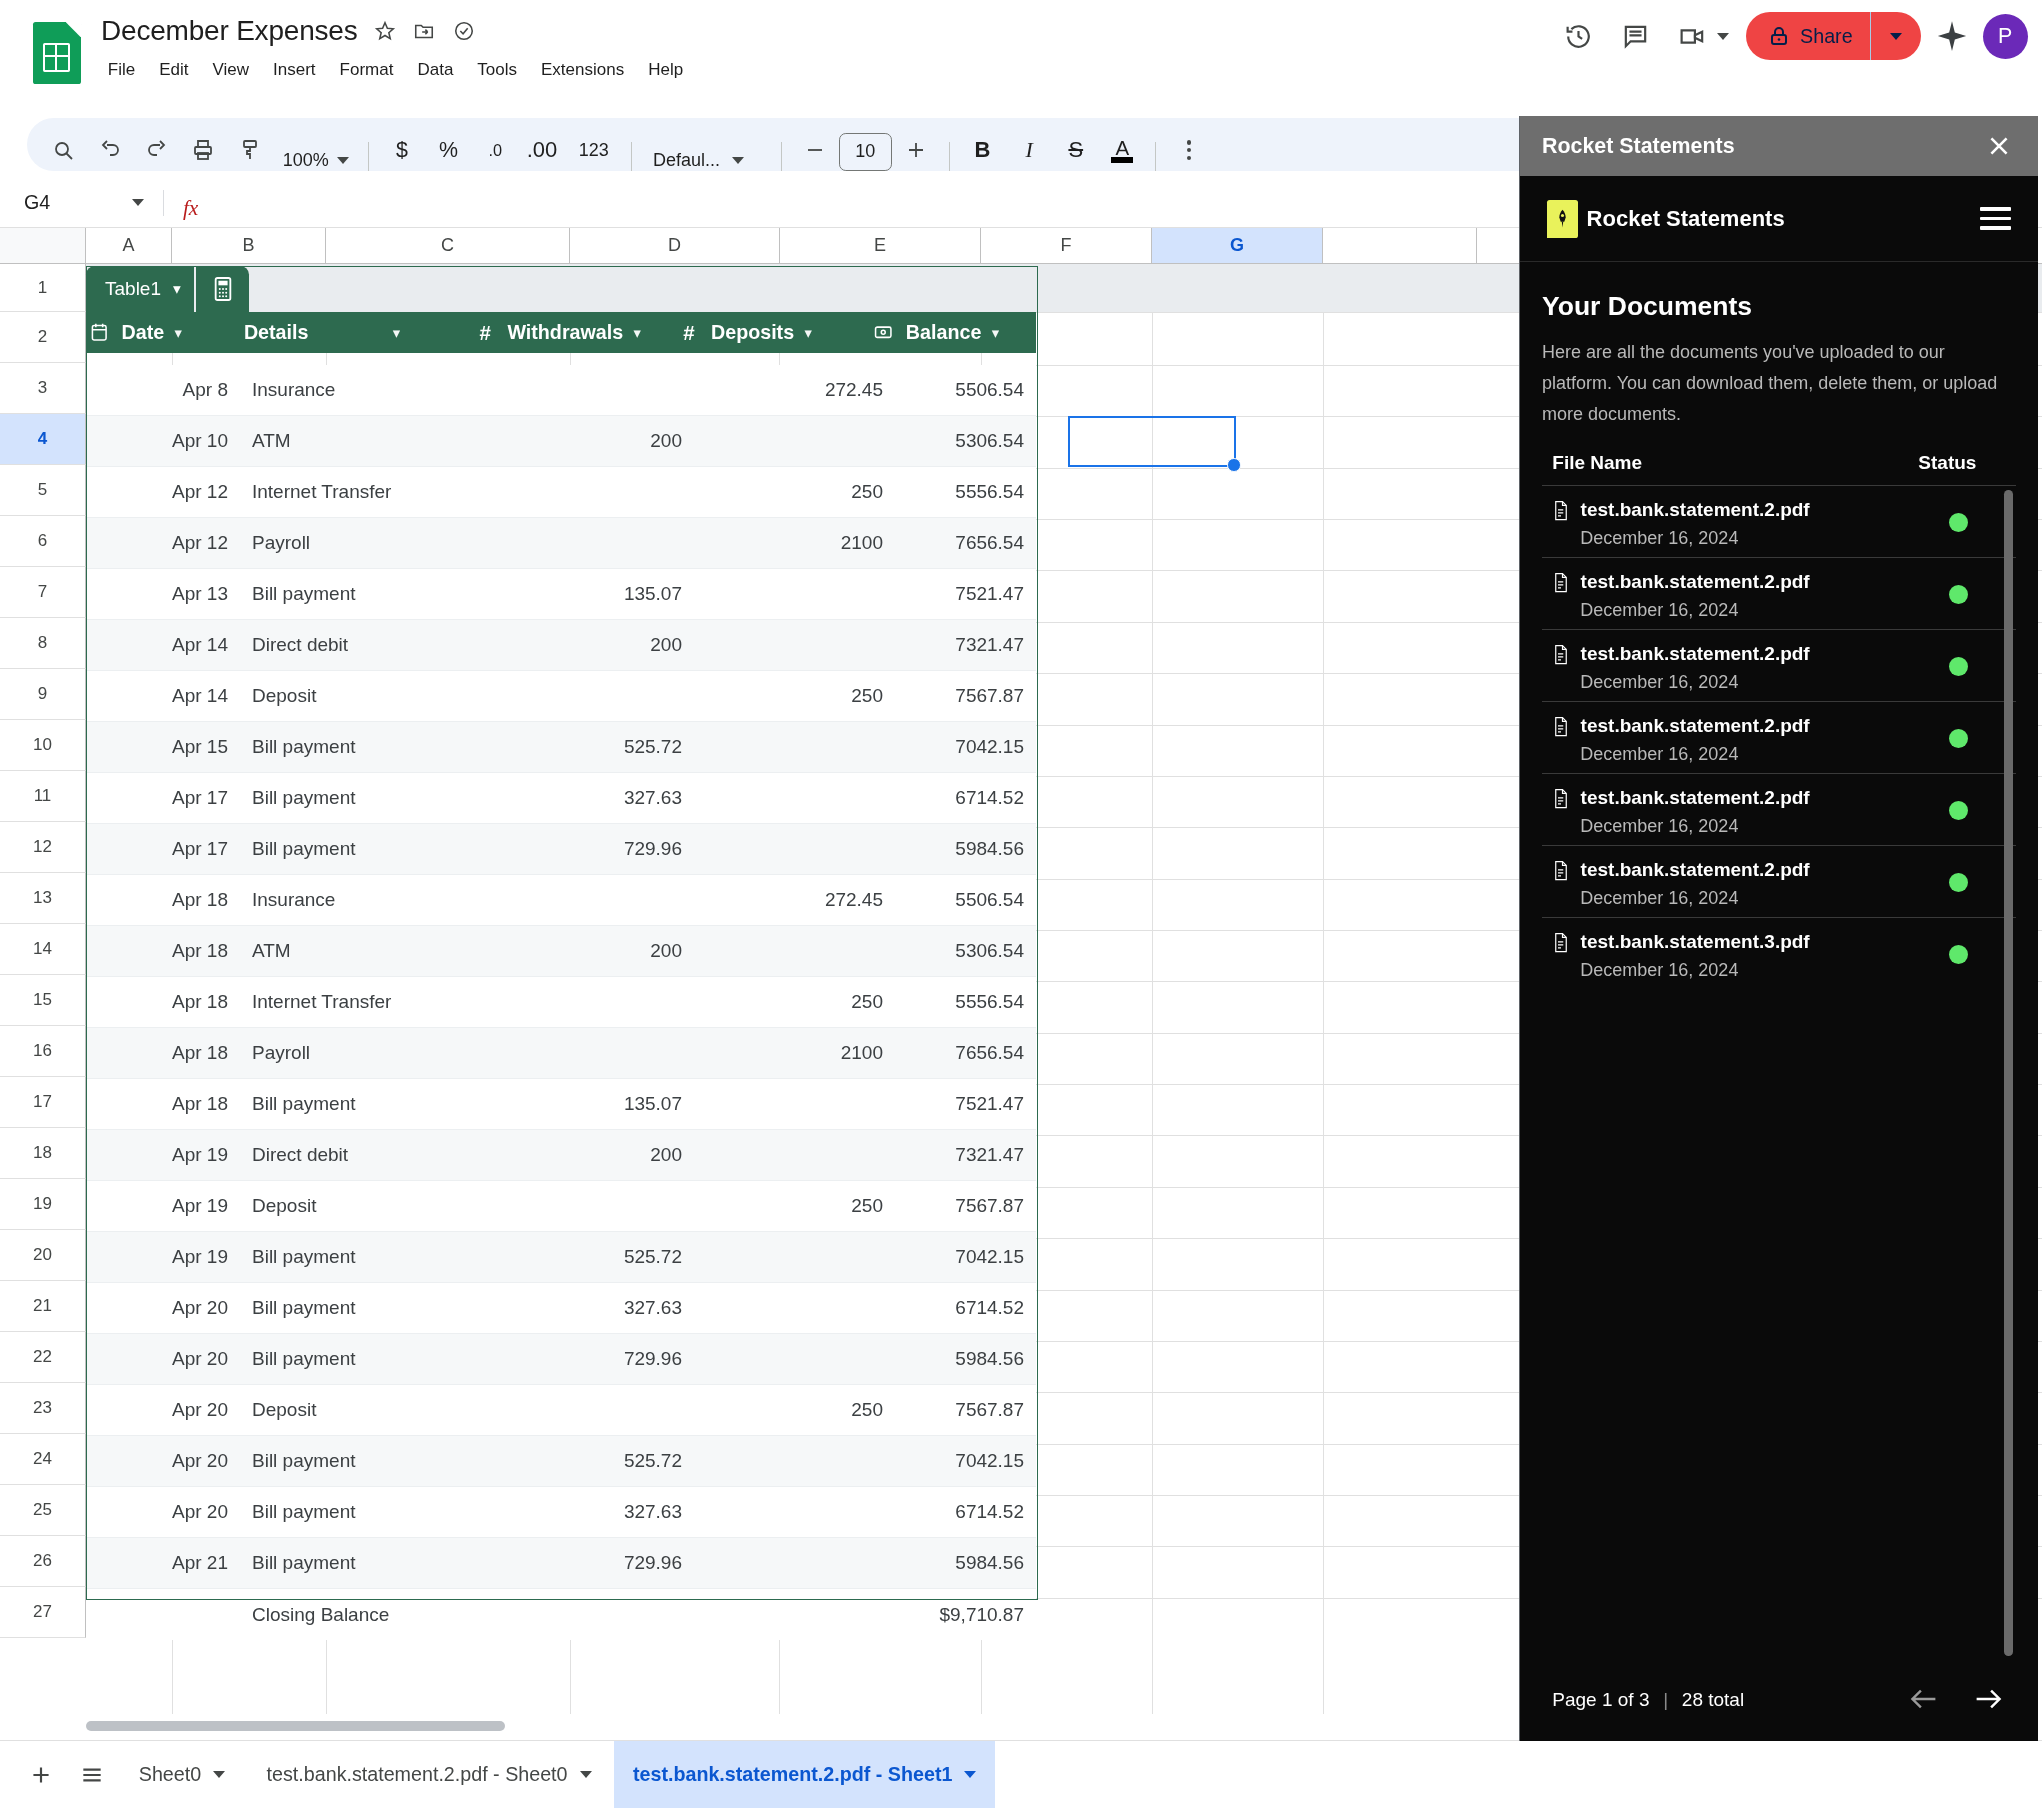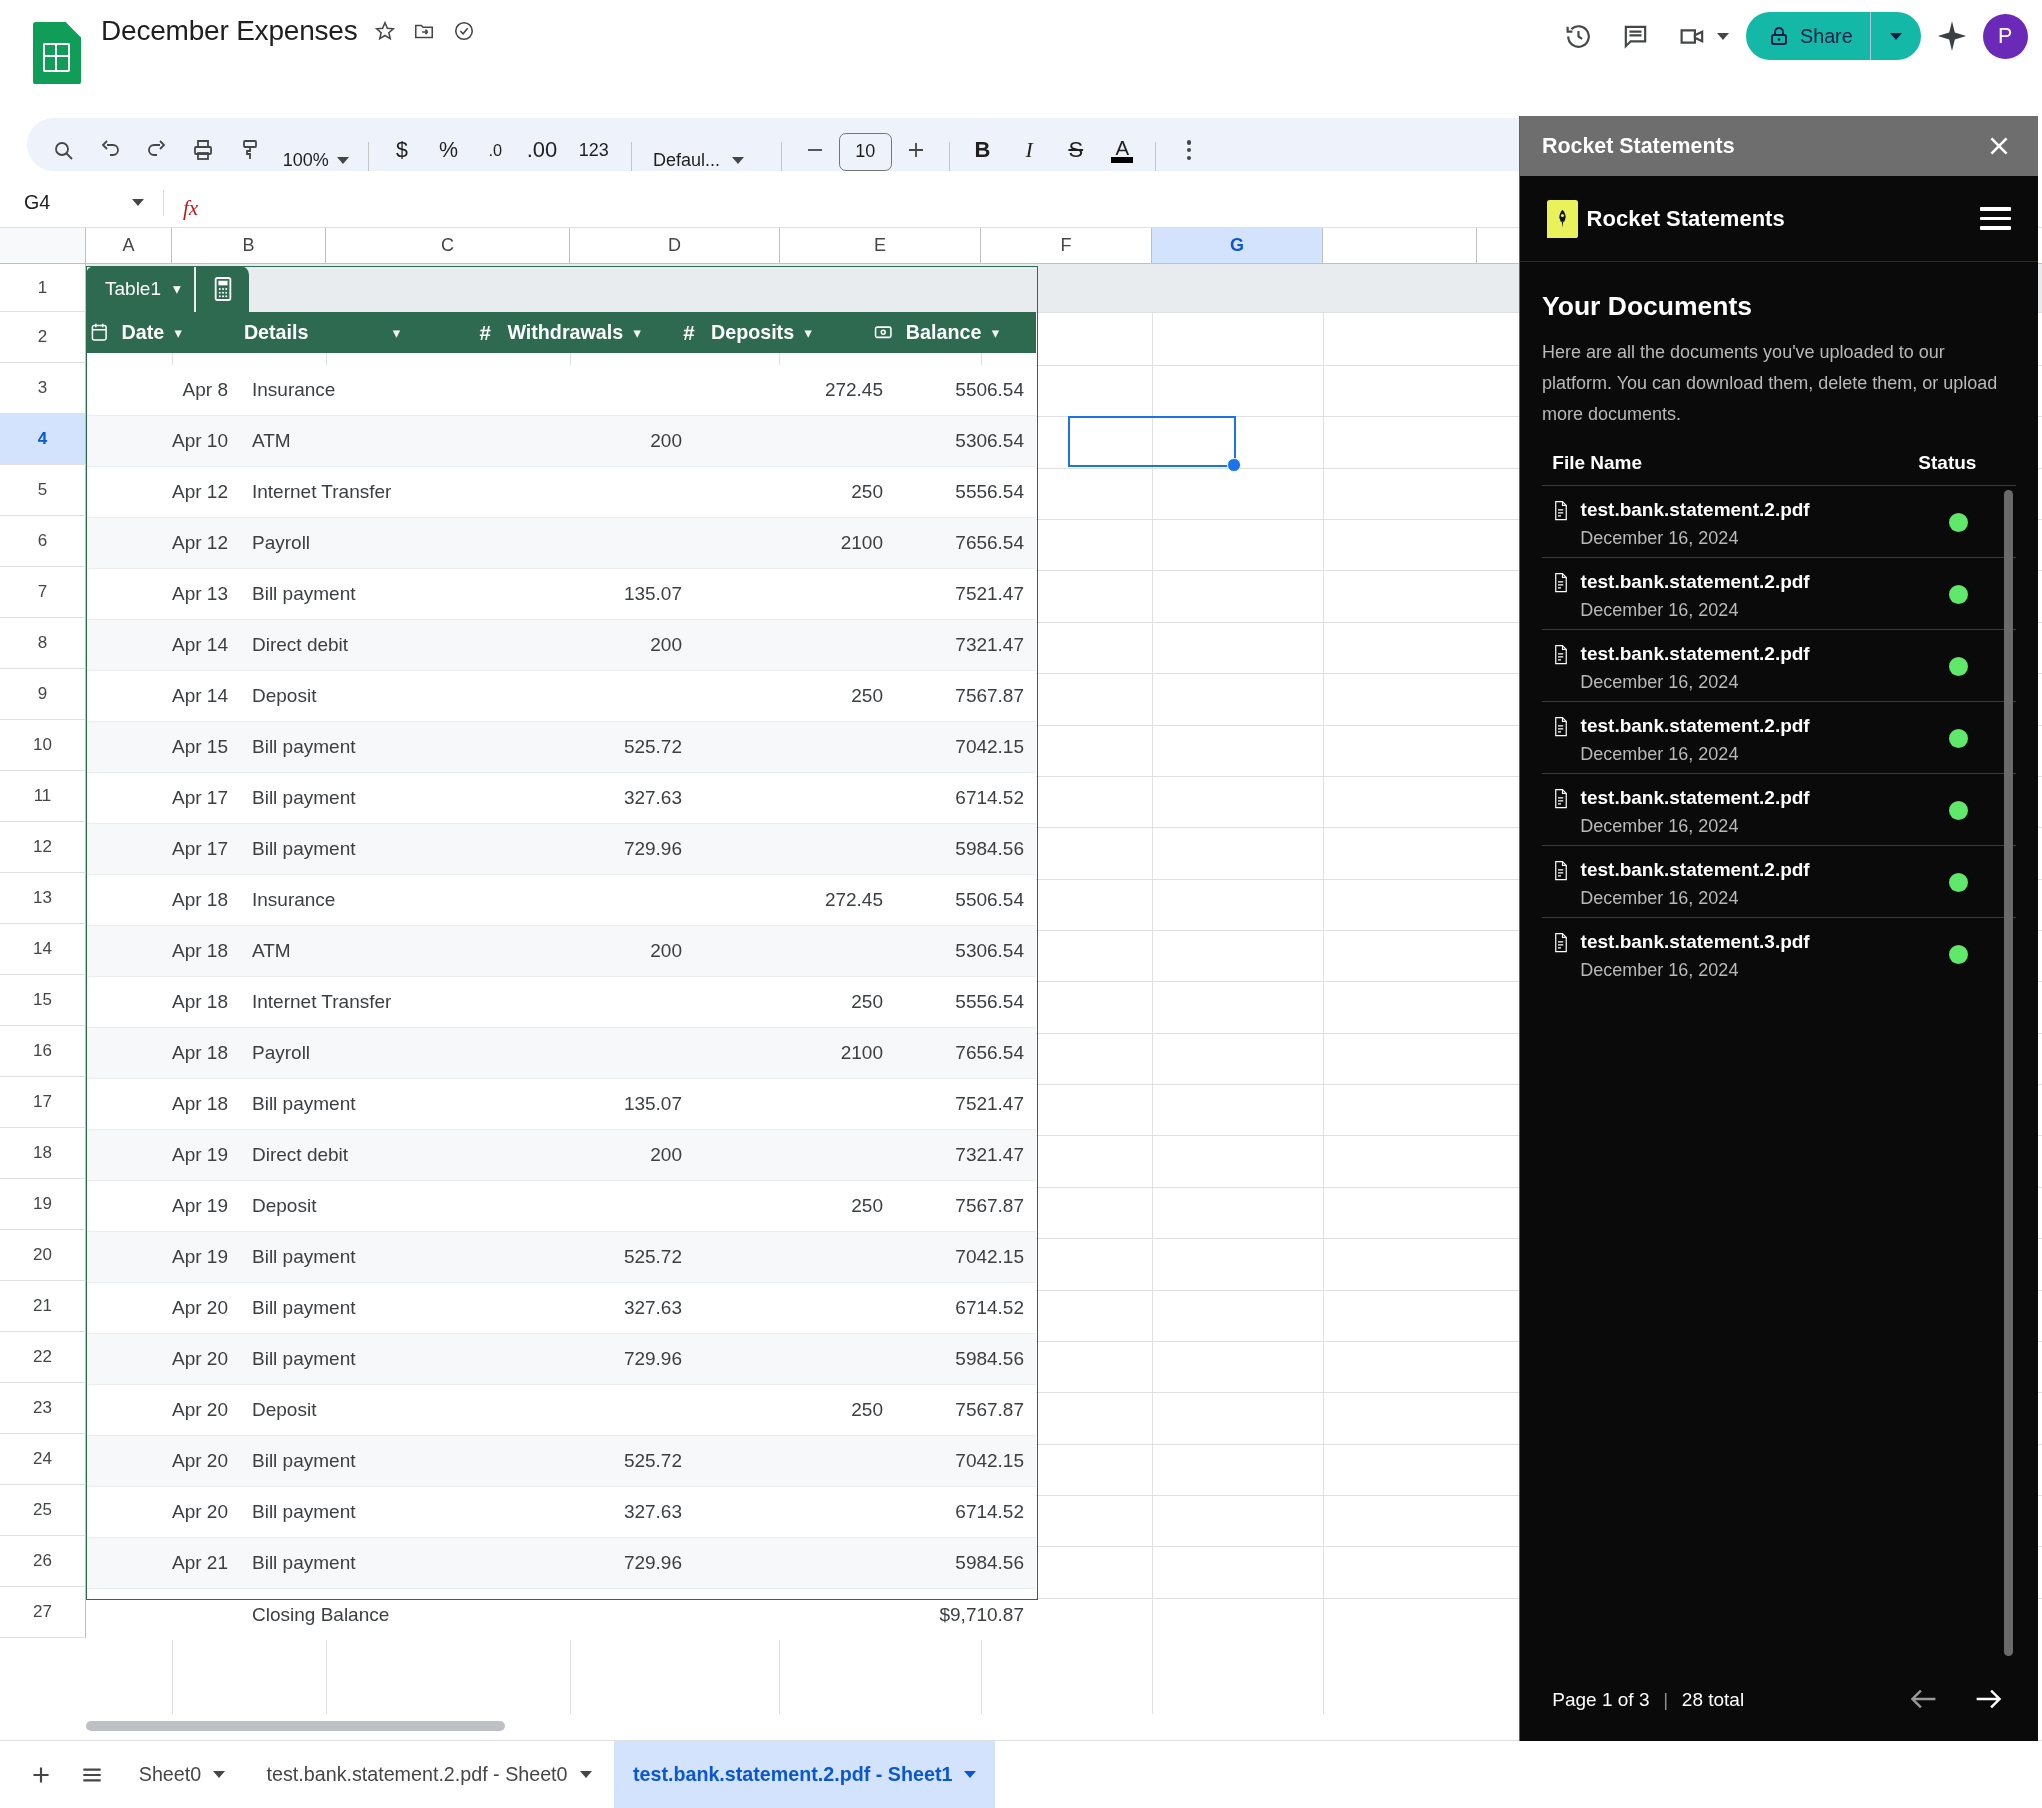--- a/index.html
+++ b/index.html
@@ -36,21 +36,21 @@
 
   .menu-row { position:absolute; left:101px; top:57px; display:flex; gap:0; align-items:center; }
   .menu-item { font-size:17px; color:#1f1f1f; padding:3.4px 12px; border-radius:5.1px; cursor:default; }
   .menu-item:first-child { padding-left: 6.8px; }
 
   .top-right { position:absolute; right:15.4px; top:12px; display:flex; align-items:center; gap:12px; }
   .tr-btn { width:45px; height:45px; border-radius:50%; display:flex; align-items:center; justify-content:center; }
   .tr-btn svg { width:29px; height:29px; stroke:#444746; fill:none; stroke-width:1.8; }
   .cam-wrap { display:flex; align-items:center; gap:1.7px; }
   .caret-sm { width:0;height:0;border-left:6px solid transparent;border-right:6px solid transparent;border-top:7.7px solid #444746;}
-  .share-grp { display:flex; align-items:center; background:#14b8a6; border-radius:24px; height:48px; margin-left:5.1px;}
+  .share-grp { display:flex; align-items:center; background:#ef4444; border-radius:24px; height:48px; margin-left:5.1px;}
   .share-btn { display:flex; align-items:center; gap:9.4px; padding:0 17px 0 20.5px; height:100%; border-right:0.9px solid #a7cbe6;}
   .share-btn svg { width:24px;height:24px;stroke:#041e49;fill:none;stroke-width:2;}
   .share-label { font-size:19.7px; color:#041e49; font-weight:500;}
   .share-caret { padding:0 19px; display:flex;align-items:center;}
   .share-caret .caret-sm { border-top-color:#041e49; }
   .spark { width:38px;height:38px; display:flex;align-items:center;justify-content:center;}
   .avatar { width:45px;height:45px;border-radius:50%;background:#6b29b8;color:#fff;display:flex;align-items:center;justify-content:center;font-size:21.4px;}
 
   
   .gs-toolbar-wrap { flex:0 0 62px; position:relative; background:#fff; }
@@ -228,20 +228,31 @@
           </svg>
       </span>
       <span class="title-ico">
         <svg viewBox="0 0 24 24">
             <circle cx="12" cy="12" r="9"></circle>
             <path d="M8 12l3 3 5-6"></path>
           </svg>
       </span>
     </div>
 
+    <div class="menu-row">
+      <div class="menu-item">File</div>
+      <div class="menu-item">Edit</div>
+      <div class="menu-item">View</div>
+      <div class="menu-item">Insert</div>
+      <div class="menu-item">Format</div>
+      <div class="menu-item">Data</div>
+      <div class="menu-item">Tools</div>
+      <div class="menu-item">Extensions</div>
+      <div class="menu-item">Help</div>
+    </div>
 
     <div class="top-right">
       <div class="tr-btn">
         <svg viewBox="0 0 24 24">
             <path d="M3.5 12a8.5 8.5 0 1 0 2.6-6.1"></path>
             <path d="M3 4v4h4"></path>
             <path d="M12 7.5V12l3 2"></path>
           </svg>
       </div>
       <div class="tr-btn">

